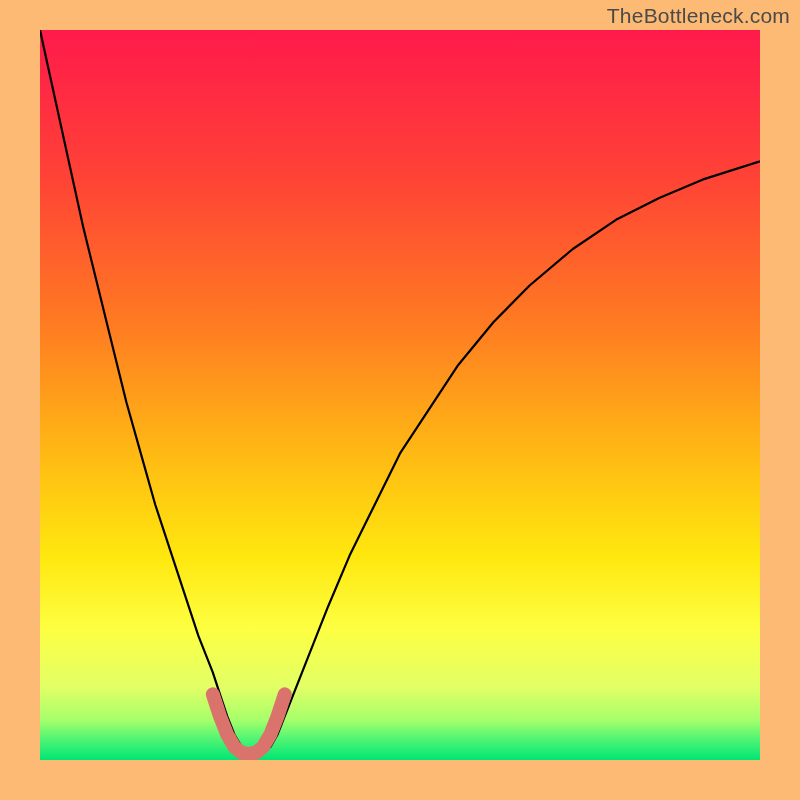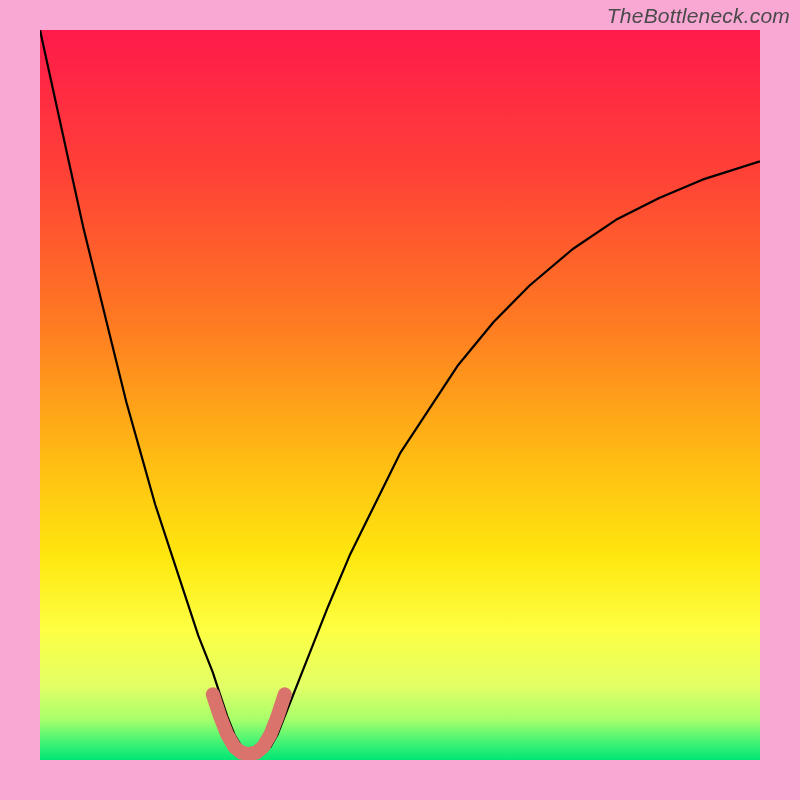--- a/index.html
+++ b/index.html
@@ -10,22 +10,21 @@
     background: #000;
     overflow: hidden;
     font-family: Arial, Helvetica, sans-serif;
   }
   .frame {
     position: absolute;
     top: 0;
     left: 0;
     width: 800px;
     height: 800px;
-    background: #f9a8d4;
-    font-style: italic;
+    background: #fdba74;
   }
   .watermark {
     position: absolute;
     top: 4px;
     right: 10px;
     color: #4a4a4a;
     font-size: 21px;
     font-weight: 500;
     letter-spacing: 0.2px;
     z-index: 5;

